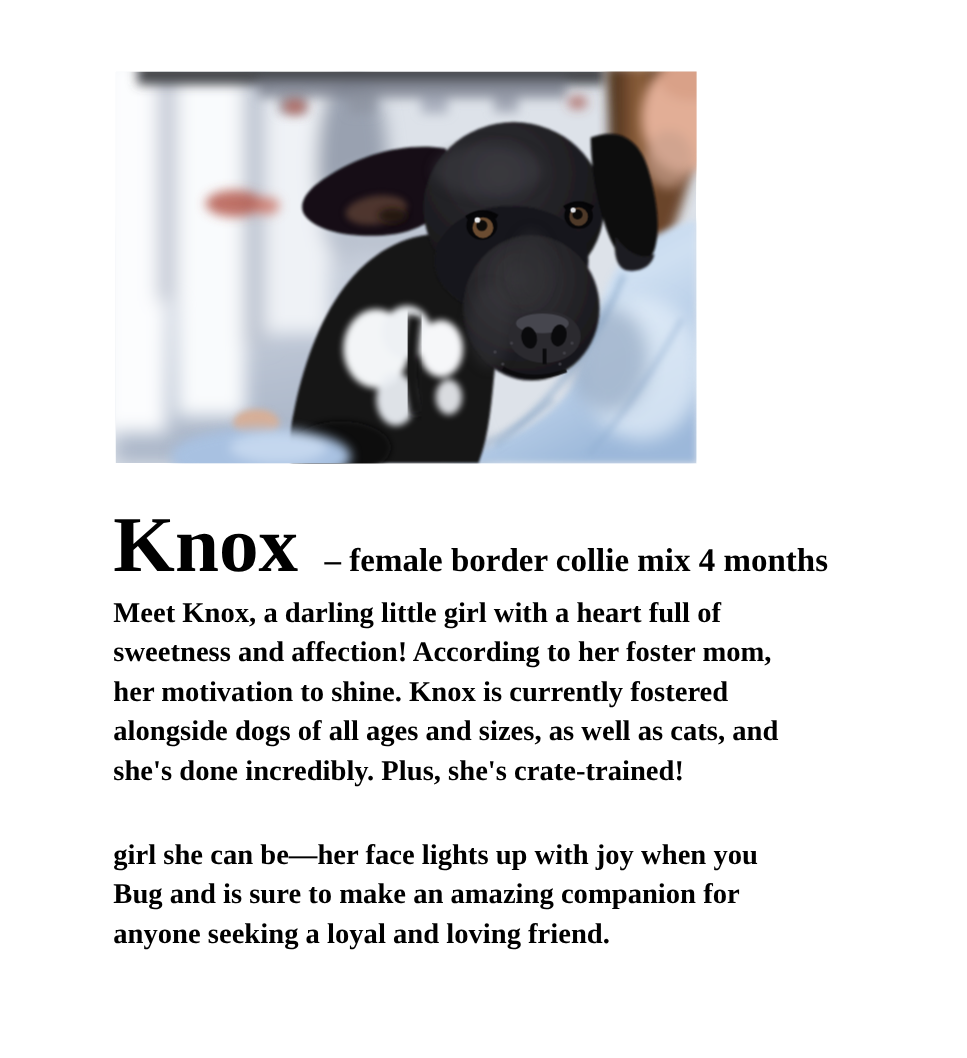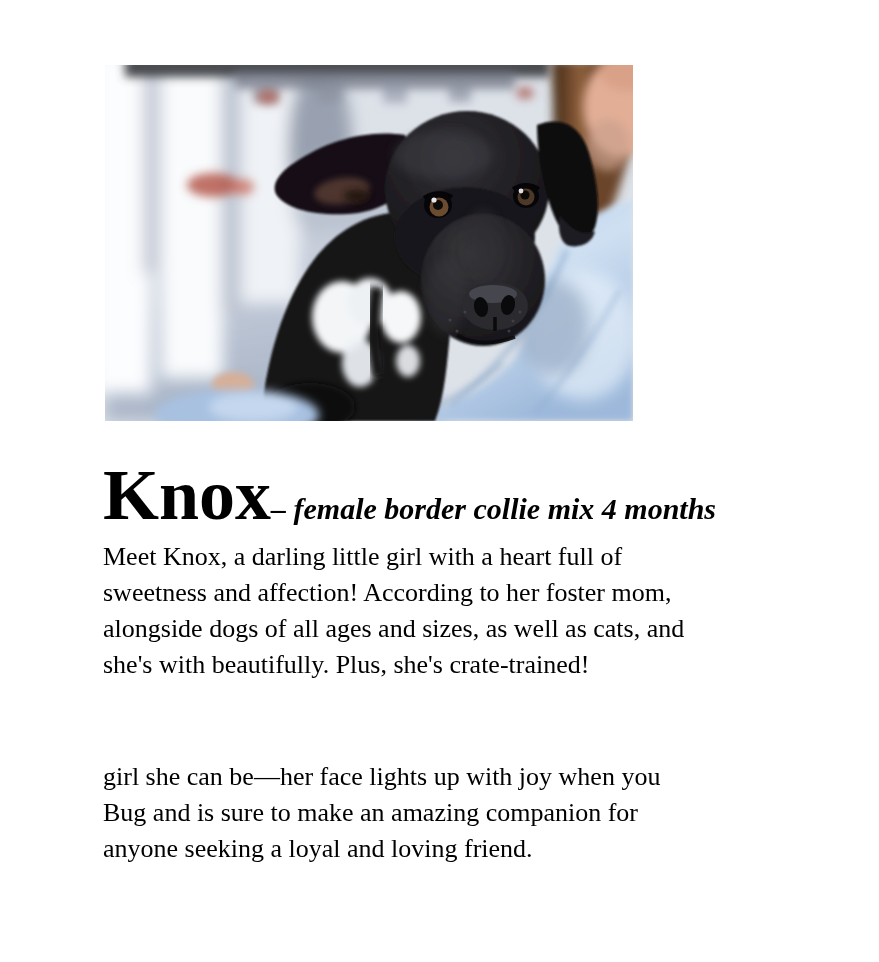--- a/index.html
+++ b/index.html
@@ -29,29 +29,28 @@
     margin: 0;
     padding: 0;
     font-size: 72px;
     line-height: 72px;
     font-weight: bold;
     white-space: nowrap;
   }
   .heading .subtitle {
     font-size: 30px;
     font-weight: bold;
-    margin-left: 0;
-    font-style: italic;
+    margin-left: 24px;
   }
   .para {
     position: absolute;
     left: 103px;
     font-size: 26px;
     line-height: 36px;
-    font-weight: normal;
+    font-weight: bold;
   }
   .para .line { white-space: pre; height: 36px; }
   .p1 { top: 539px; }
   .p2 { top: 759px; }
 </style>
 </head>
 <body>
 
 <div class="page">
 
@@ -206,22 +205,23 @@
     </svg>
   </figure>
 
   <h1 class="heading">
     <span class="title">Knox</span><span class="subtitle">– female border collie mix 4 months</span>
   </h1>
 
   <div class="para p1">
     <div class="line">Meet Knox, a darling little girl with a heart full of</div>
     <div class="line">sweetness and affection! According to her foster mom,</div>
+    <div class="line">her motivation to shine. Knox is currently fostered</div>
     <div class="line">alongside dogs of all ages and sizes, as well as cats, and</div>
-    <div class="line">she's with beautifully. Plus, she's crate-trained!</div>
+    <div class="line">she's done incredibly. Plus, she's crate-trained!</div>
   </div>
 
   <div class="para p2">
     <div class="line">girl she can be—her face lights up with joy when you</div>
     <div class="line">Bug and is sure to make an amazing companion for</div>
     <div class="line">anyone seeking a loyal and loving friend.</div>
   </div>
 
 </div>
 

